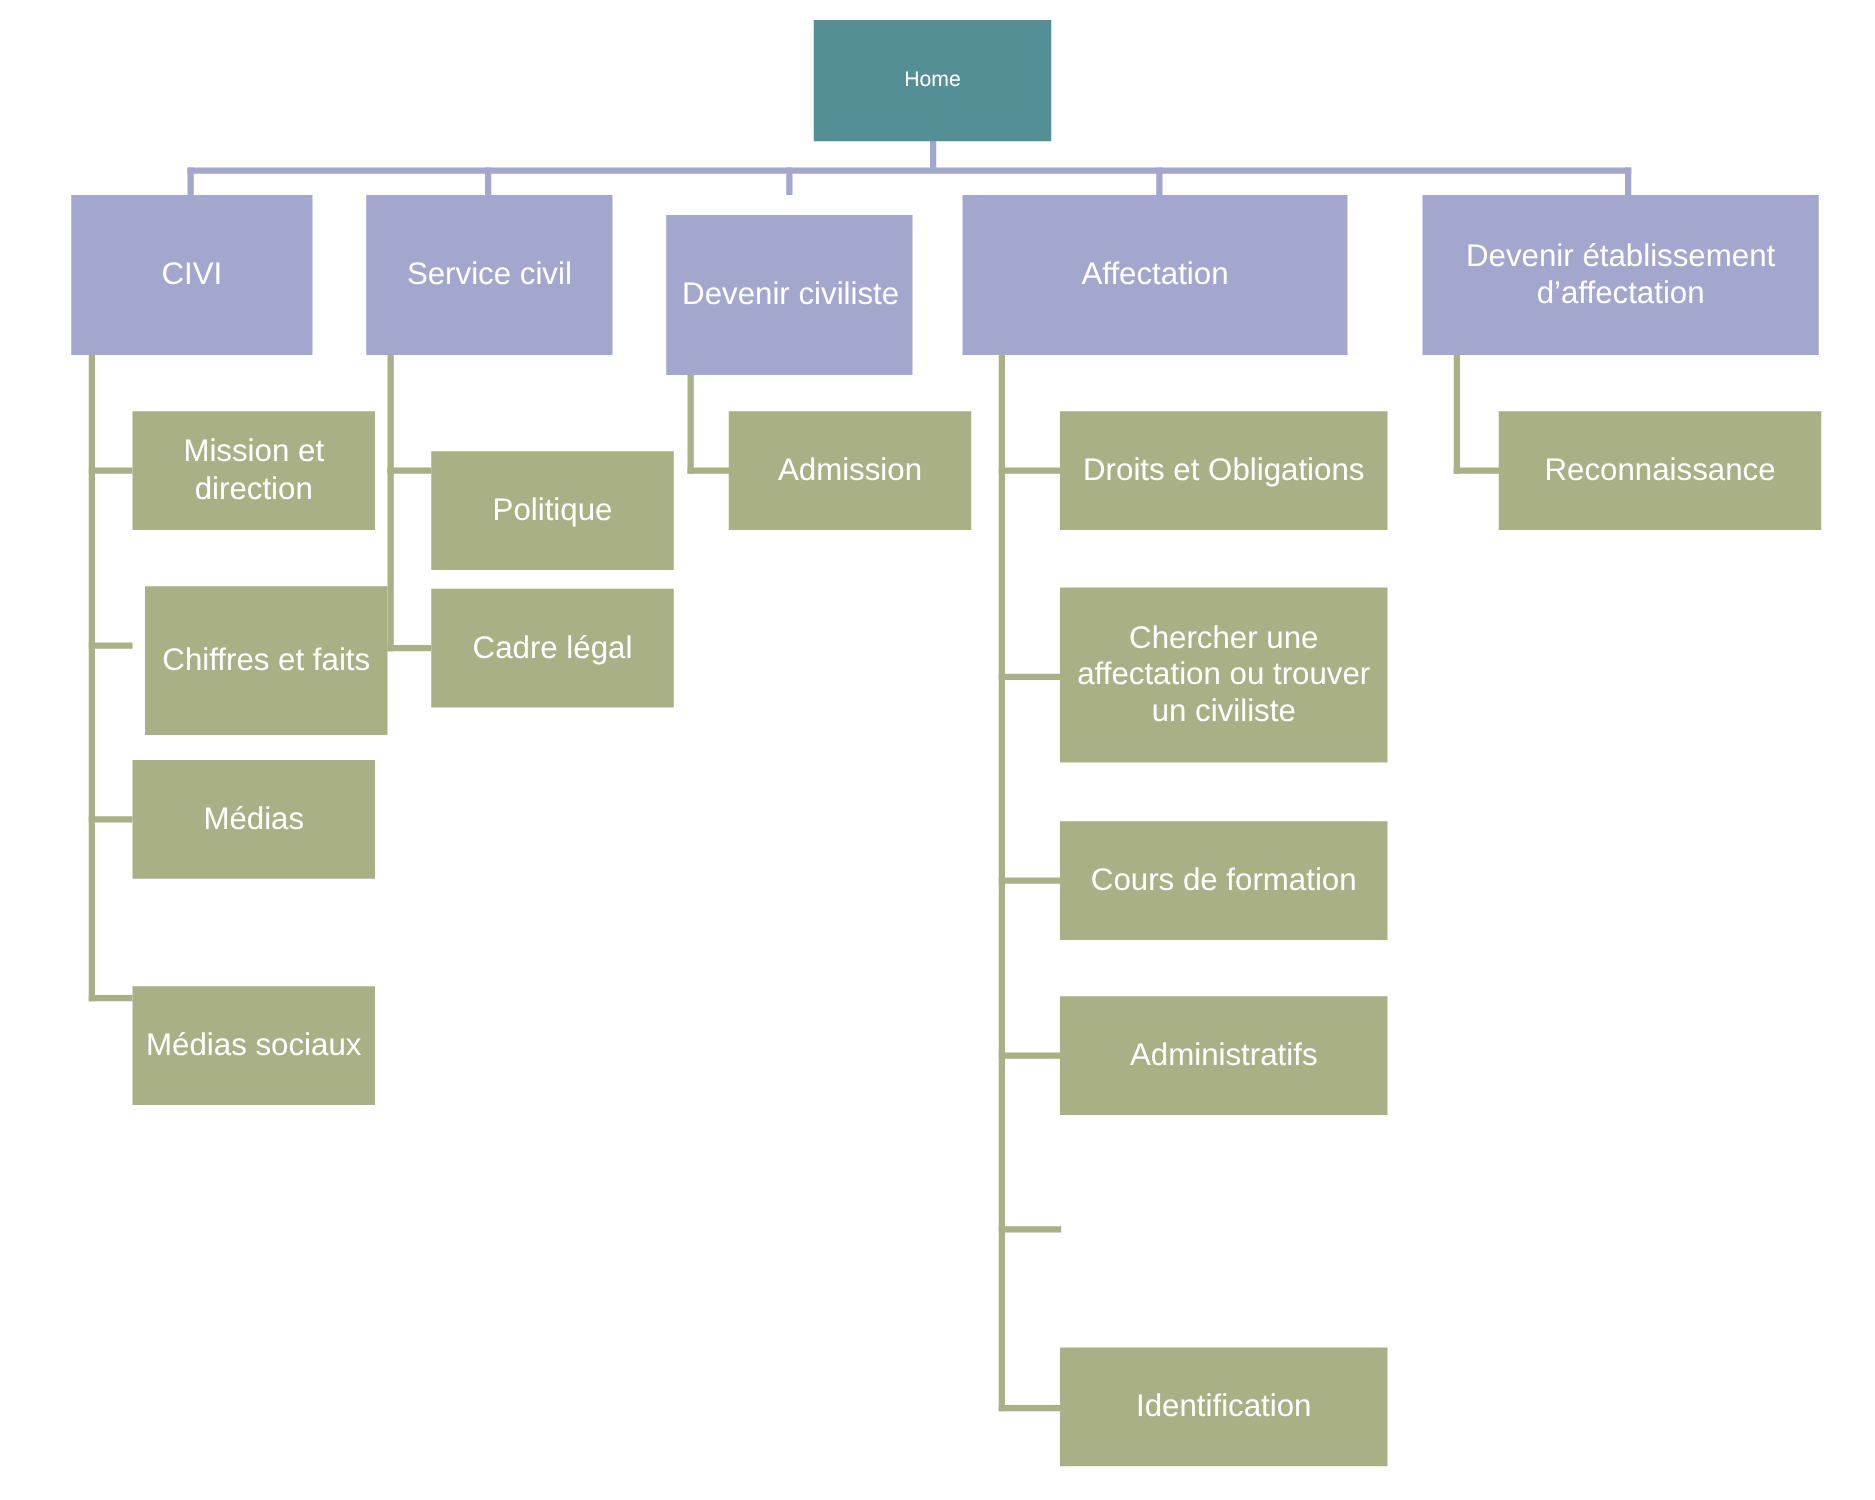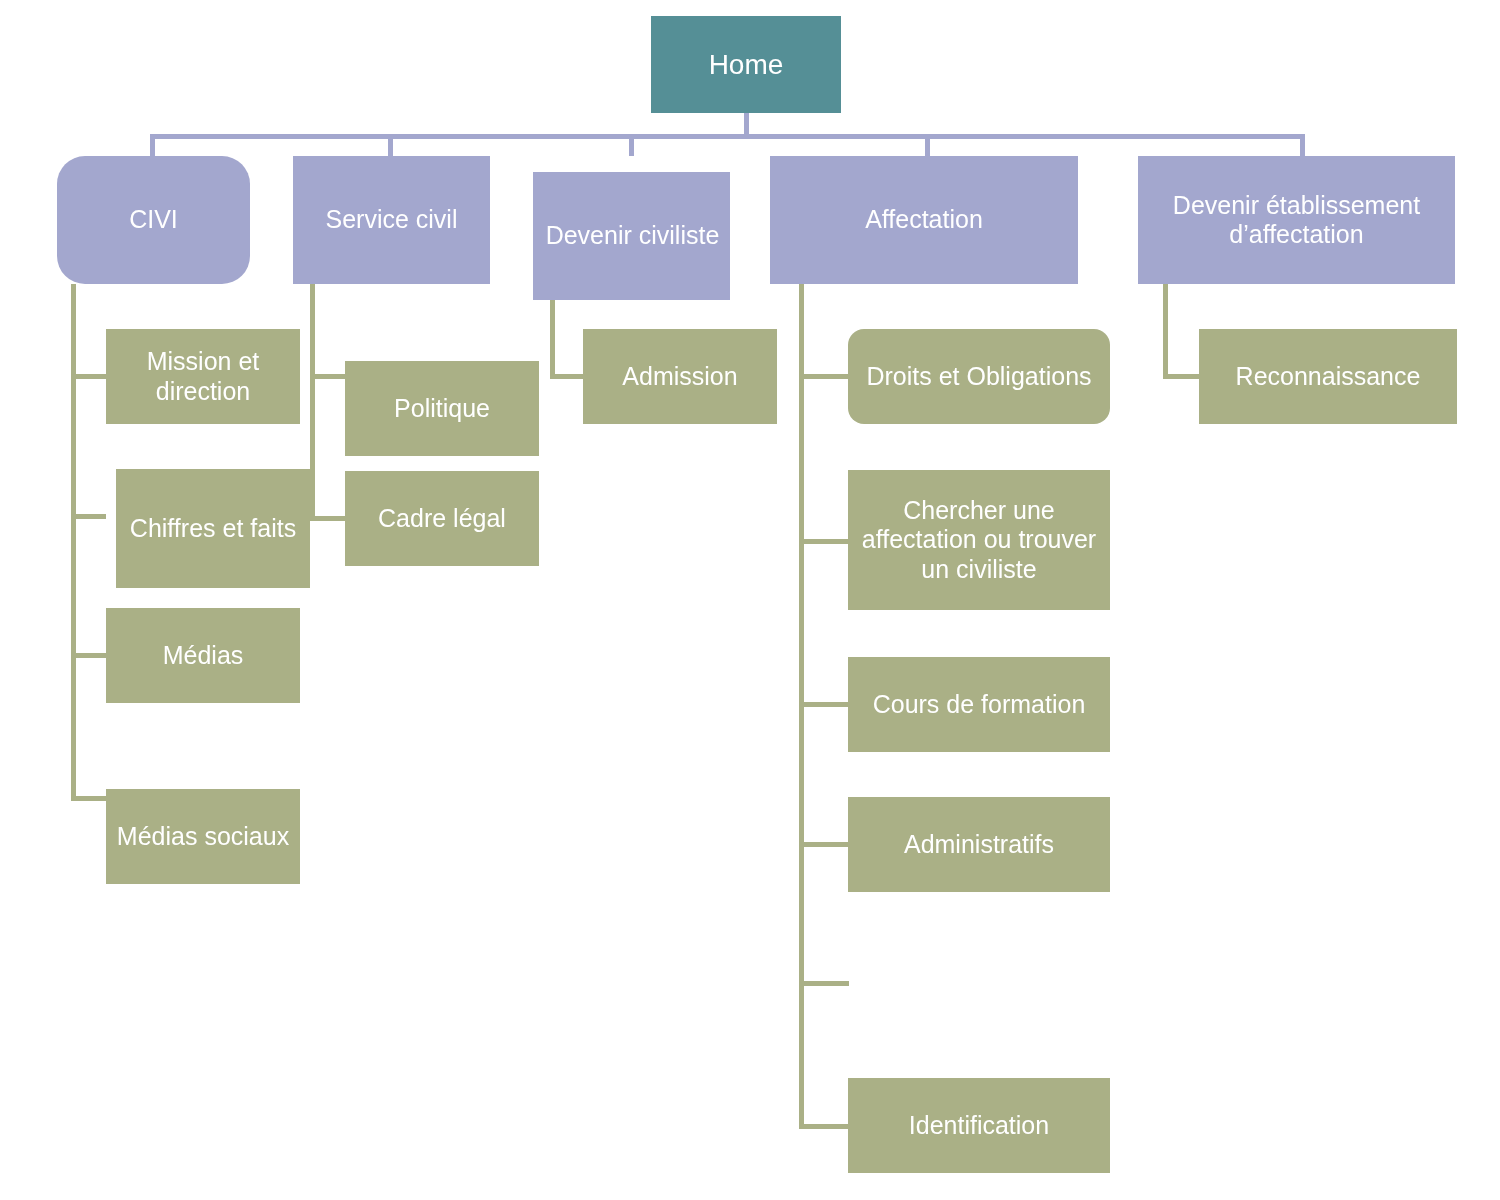--- a/index.html
+++ b/index.html
@@ -24,21 +24,21 @@
     align-items: center;
     justify-content: center;
     text-align: center;
     color: #ffffff;
     line-height: 1.18;
     padding: 4px 10px;
     white-space: pre-line;
   }
   .node-root {
     background: #558f96;
-    font-size: 28px;
+    font-size: 17px;
   }
   .node-l1 {
     background: #a3a7ce;
     font-size: 25px;
   }
   .node-l2 {
     background: #aab086;
     font-size: 25px;
   }
   .conn {
@@ -82,39 +82,39 @@
   <div class="conn-green" style="left:799px; top:702px; width:50px; height:5px;"></div>
   <div class="conn-green" style="left:799px; top:842px; width:50px; height:5px;"></div>
   <div class="conn-green" style="left:799px; top:981px; width:50px; height:5px;"></div>
   <div class="conn-green" style="left:799px; top:1124px; width:50px; height:5px;"></div>
 
   <div class="conn-green" style="left:1163px; top:284px; width:5px; height:95px;"></div>
   <div class="conn-green" style="left:1163px; top:374px; width:40px; height:5px;"></div>
 
   <div class="node node-root" style="left:651px; top:16px; width:190px; height:97px;">Home</div>
 
-  <div class="node node-l1" style="left:57px; top:156px; width:193px; height:128px;border-radius:28px;">CIVI</div>
+  <div class="node node-l1" style="left:57px; top:156px; width:193px; height:128px;">CIVI</div>
   <div class="node node-l1" style="left:293px; top:156px; width:197px; height:128px;">Service civil</div>
   <div class="node node-l1" style="left:533px; top:172px; width:197px; height:128px;padding-left:12px;">Devenir civiliste</div>
   <div class="node node-l1" style="left:770px; top:156px; width:308px; height:128px;">Affectation</div>
   <div class="node node-l1" style="left:1138px; top:156px; width:317px; height:128px;">Devenir établissement
 d’affectation</div>
 
   <div class="node node-l2" style="left:106px; top:329px; width:194px; height:95px;">Mission et
 direction</div>
   <div class="node node-l2" style="left:116px; top:469px; width:194px; height:119px;text-align:right;">Chiffres et faits</div>
   <div class="node node-l2" style="left:106px; top:608px; width:194px; height:95px;">Médias</div>
   <div class="node node-l2" style="left:106px; top:789px; width:194px; height:95px;">Médias sociaux</div>
 
   <div class="node node-l2" style="left:345px; top:329px; width:194px; height:95px;margin-top:32px;">Politique</div>
   <div class="node node-l2" style="left:345px; top:471px; width:194px; height:95px;">Cadre légal</div>
 
   <div class="node node-l2" style="left:583px; top:329px; width:194px; height:95px;">Admission</div>
 
-  <div class="node node-l2" style="left:848px; top:329px; width:262px; height:95px;border-radius:16px;">Droits et Obligations</div>
+  <div class="node node-l2" style="left:848px; top:329px; width:262px; height:95px;">Droits et Obligations</div>
   <div class="node node-l2" style="left:848px; top:470px; width:262px; height:140px;">Chercher une
 affectation ou trouver
 un civiliste</div>
   <div class="node node-l2" style="left:848px; top:657px; width:262px; height:95px;">Cours de formation</div>
   <div class="node node-l2" style="left:848px; top:797px; width:262px; height:95px;">Administratifs</div>
   <div class="node node-l2" style="left:848px; top:1078px; width:262px; height:95px;">Identification</div>
 
   <div class="node node-l2" style="left:1199px; top:329px; width:258px; height:95px;">Reconnaissance</div>
 
 </div>

